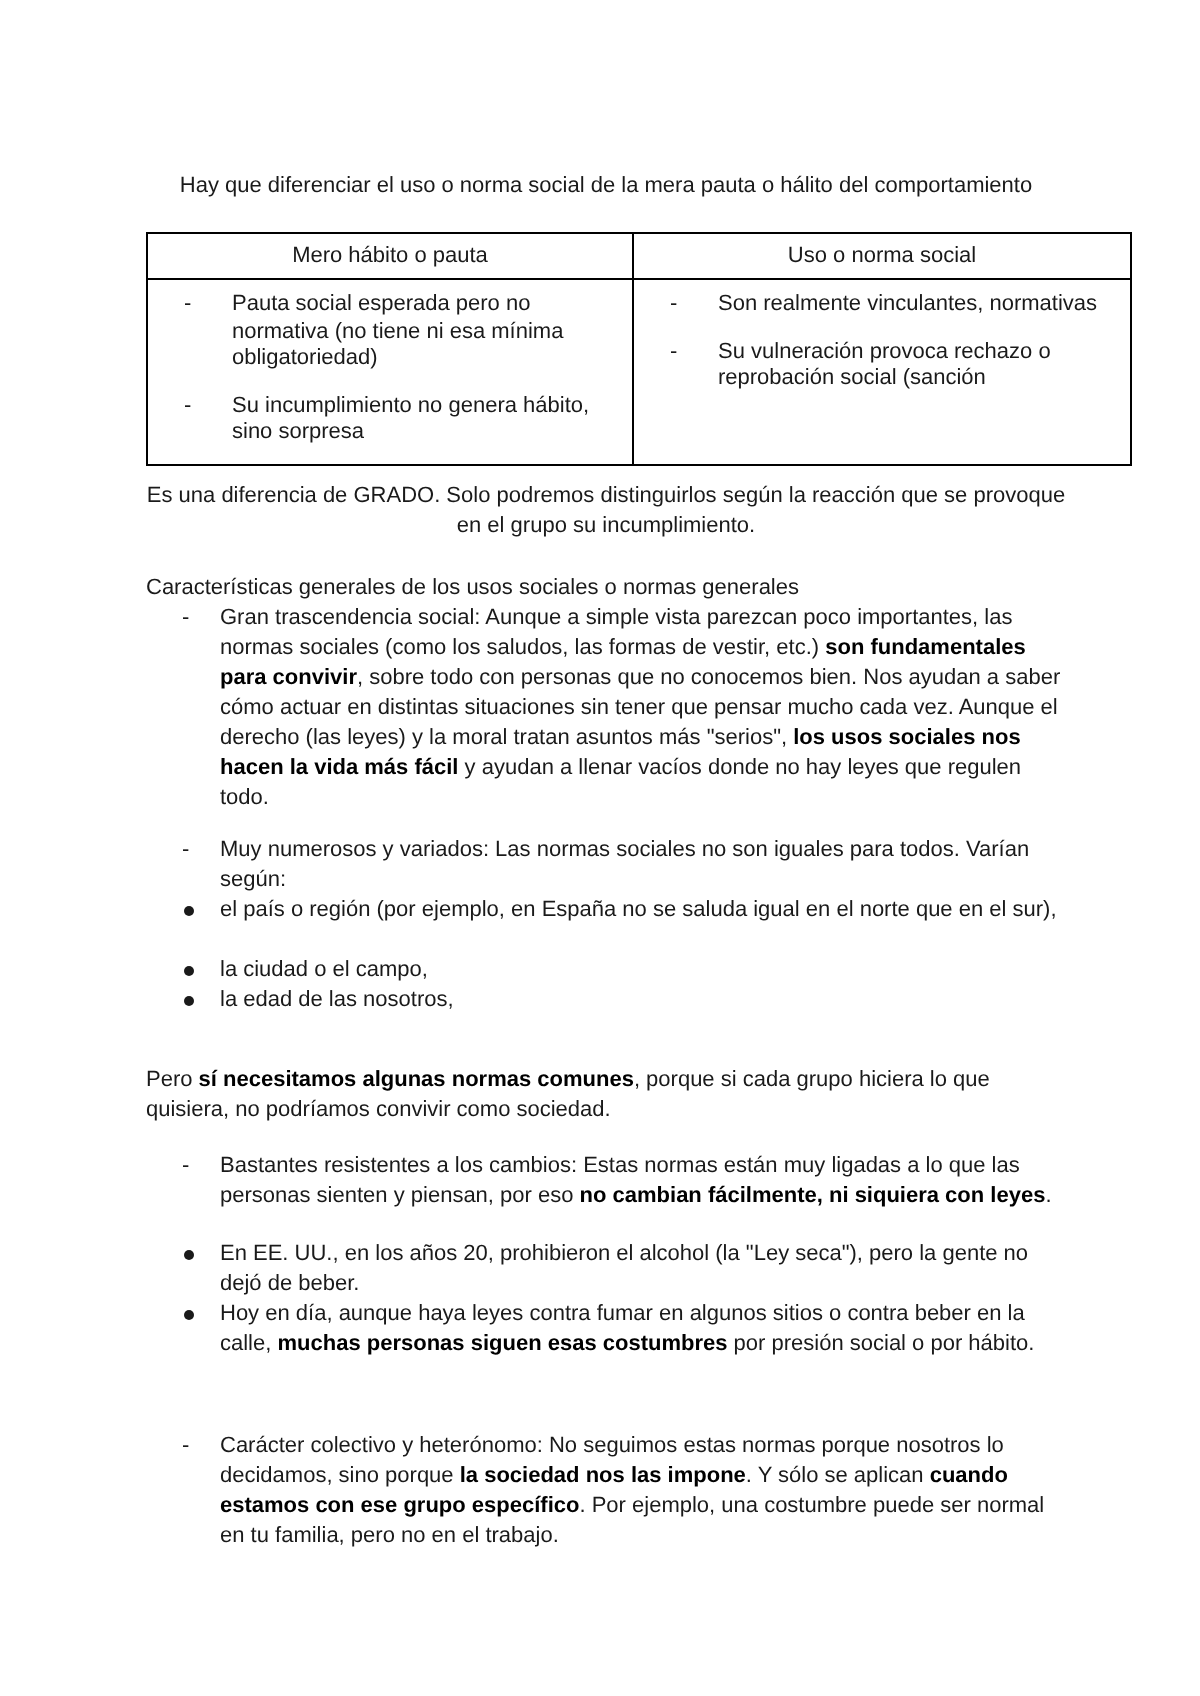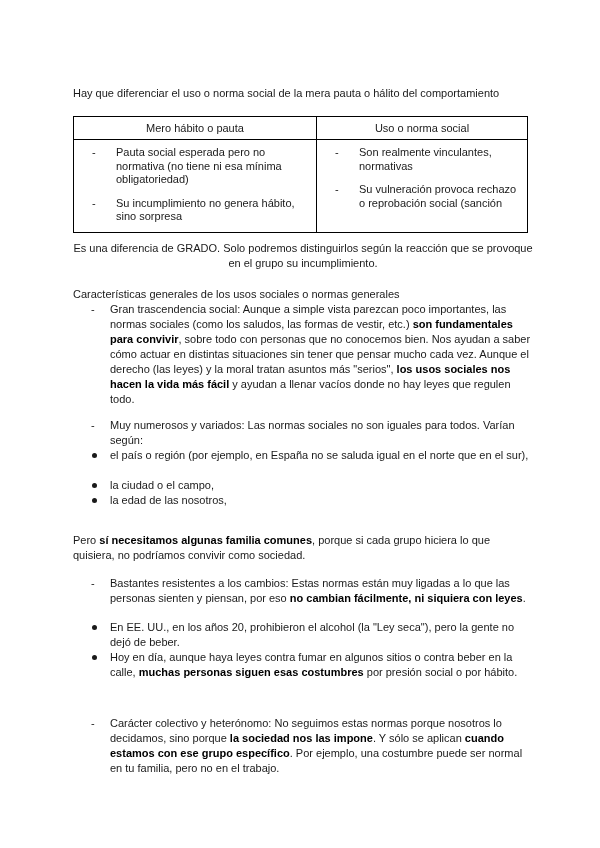--- a/index.html
+++ b/index.html
@@ -1,40 +1,40 @@
 <!DOCTYPE html>
 <html><head>
 <meta charset="utf-8">
 <style>
   html, body { margin: 0; padding: 0; background: #ffffff; }
   body { width: 600px; height: 848px; position: relative; overflow: hidden;
          font-family: "Liberation Sans", sans-serif; font-size: 11px; color: #1a1a1a; }
   .page { position: absolute; left: 0; top: 0; width: 600px; height: 848px; }
   .p { position: absolute; left: 73px; width: 460px; line-height: 15px; margin: 0; }
   b { font-weight: bold; color: #000; }
-  table.cmp { position: absolute; left: 73px; top: 116px; width: 455px; border-collapse: collapse; }
+  table.cmp { position: absolute; left: 73px; top: 116px; width: 493px; border-collapse: collapse; }
   table.cmp th, table.cmp td { border: 1px solid #000; font-weight: normal; vertical-align: top; }
   table.cmp th { height: 22px; text-align: center; line-height: 22px; padding: 0; }
   table.cmp td { height: 80px; padding: 6px 8px 6px 8px; }
   .c1 { width: 226px; }
   .dash-list { list-style: none; margin: 0; padding: 0; }
   .dash-list li { position: relative; padding-left: 34px; line-height: 13.5px; }
   .dash-list li + li { margin-top: 10px; }
   .dash { position: absolute; left: 10px; top: 0; }
   .item { position: absolute; left: 73px; width: 460px; line-height: 15px; }
   .item .mk { position: absolute; left: 18px; top: 0; }
   .item .tx { margin-left: 37px; display: block; }
   .bullet-dot { position: absolute; left: 19px; top: 5px; width: 5px; height: 5px; border-radius: 50%; background: #1a1a1a; }
 </style>
 </head>
 <body>
 
 <div class="page">
 
-  <p class="p" style="top:86px;">Hay que diferenciar el uso o norma social de la mera pauta o hálito del comportamiento</p>
+  <p class="p" style="top:86px;text-align:center;">Hay que diferenciar el uso o norma social de la mera pauta o hálito del comportamiento</p>
 
   <table class="cmp">
     <tbody>
         <tr>
       <th class="c1">Mero hábito o pauta</th>
       <th>Uso o norma social</th>
     </tr>
     <tr>
       <td class="c1">
         <ul class="dash-list">
@@ -72,21 +72,21 @@
   </div>
   <div class="item" style="top:478px;">
     <span class="bullet-dot"></span>
     <span class="tx">la ciudad o el campo,</span>
   </div>
   <div class="item" style="top:493px;">
     <span class="bullet-dot"></span>
     <span class="tx">la edad de las nosotros,</span>
   </div>
 
-  <p class="p" style="top:533px;"><span>Pero </span><b>sí necesitamos algunas familia comunes</b><span>, porque si cada grupo hiciera lo que quisiera, no podríamos convivir como sociedad.</span></p>
+  <p class="p" style="top:533px;"><span>Pero </span><b>sí necesitamos algunas normas comunes</b><span>, porque si cada grupo hiciera lo que quisiera, no podríamos convivir como sociedad.</span></p>
 
   <div class="item" style="top:576px;">
     <span class="mk">-</span>
     <span class="tx"><span>Bastantes resistentes a los cambios: Estas normas están muy ligadas a lo que las personas sienten y piensan, por eso </span><b>no cambian fácilmente, ni siquiera con leyes</b><span>.</span></span>
   </div>
 
   <div class="item" style="top:620px;">
     <span class="bullet-dot"></span>
     <span class="tx">En EE. UU., en los años 20, prohibieron el alcohol (la "Ley seca"), pero la gente no dejó de beber.</span>
   </div>

